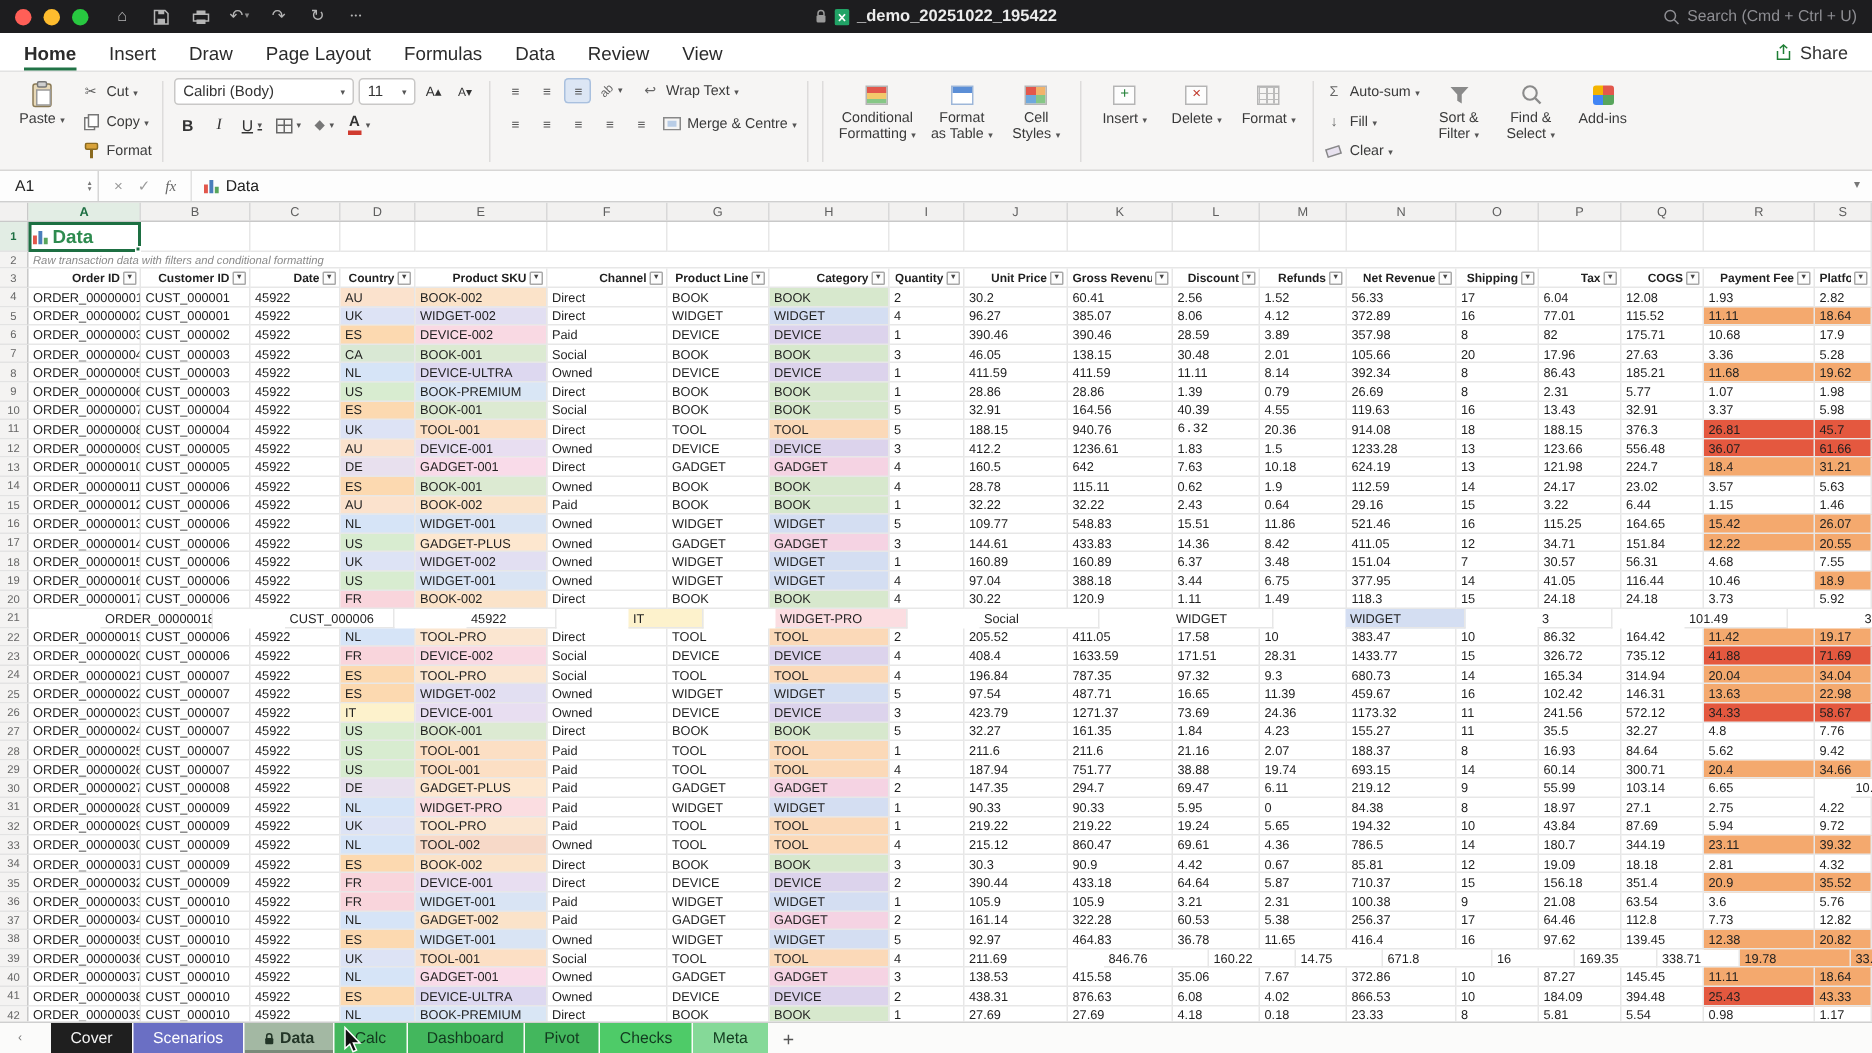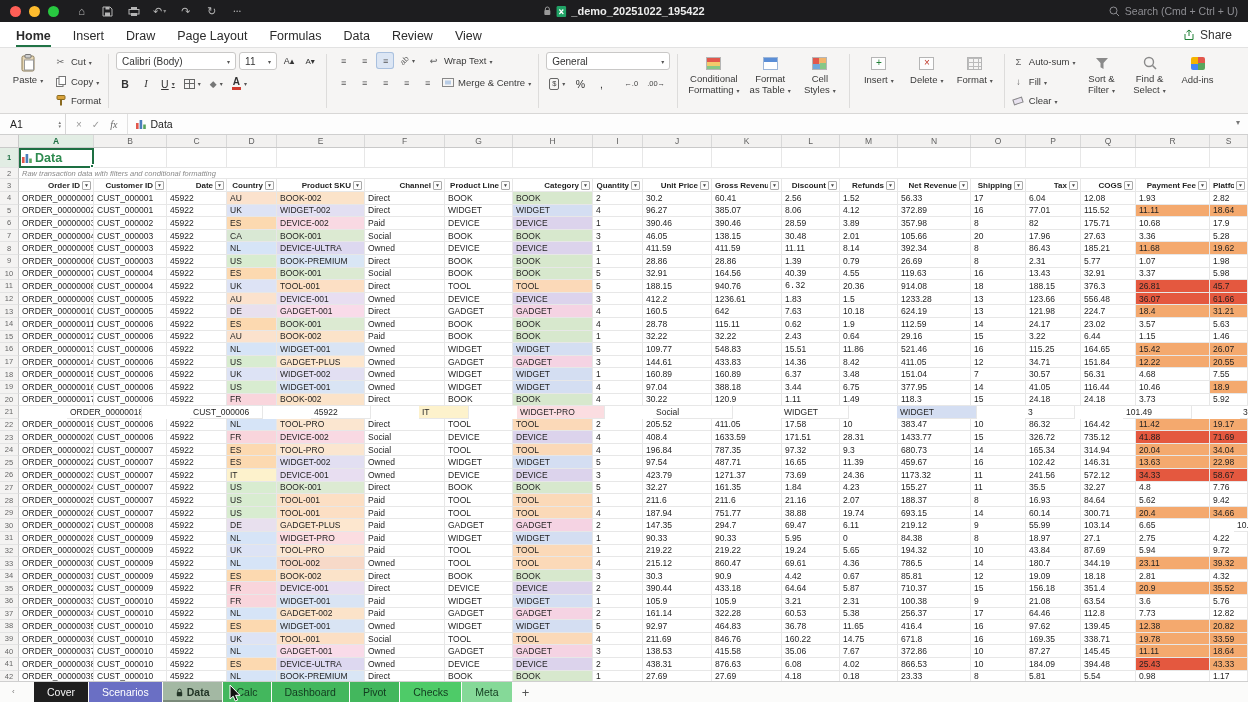--- a/index.html
+++ b/index.html
@@ -282,35 +282,20 @@
                 <rect x="0.5" y="0.5" width="11" height="8" fill="none" stroke="#888"></rect>
                 <rect x="3" y="2.5" width="6" height="4" fill="#b9cde6"></rect>
               </svg>
             </span>
             <span class="dd">Merge &amp; Centre</span>
           </div>
       </div>
     </div>
     <div class="rdiv"></div>
 
-    <div class="rgroup col">
-      <div class="combo" style="width:124px">
-          <span>General</span>
-          <span class="ddu"></span>
-        </div>
-      <div class="fontrow">
-        <div class="tbtn dd">
-            <span class="money">$</span>
-          </div>
-        <div class="tbtn">%</div>
-        <div class="tbtn">,</div>
-        <div class="tbtn decbtn" style="margin-left:8px">←.0</div>
-        <div class="tbtn decbtn">.00→</div>
-      </div>
-    </div>
     <div class="rdiv"></div>
 
     <div class="rgroup">
       <div class="bigbtn">
         <div class="bicon">
             <span class="cfic"></span>
           </div>
         <span class="lbl2">Conditional</span>
           <span class="lbl2 dd">Formatting</span>
       </div>
@@ -1334,21 +1319,21 @@
         <div class="gcell" style="width: 75px;">ORDER_00000036</div>
         <div class="gcell" style="width: 73px;">CUST_000010</div>
         <div class="gcell" style="width: 60px;">45922</div>
         <div class="gcell" style="width: 50px; background: rgb(221, 227, 245);">UK</div>
         <div class="gcell" style="width: 88px; background: rgb(252, 223, 196);">TOOL-001</div>
         <div class="gcell" style="width: 80px;">Social</div>
         <div class="gcell" style="width: 68px;">TOOL</div>
         <div class="gcell" style="width: 80px; background: rgb(251, 217, 184);">TOOL</div>
         <div class="gcell" style="width: 50px;">4</div>
         <div class="gcell" style="width: 69px;">211.69</div>
-        <div class="gcell" style="width: 70px;">846.76</div>
+        <div class="gcell" style="width: 70px; margin-left: 24px;">846.76</div>
         <div class="gcell" style="width: 58px;">160.22</div>
         <div class="gcell" style="width: 58px;">14.75</div>
         <div class="gcell" style="width: 73px;">671.8</div>
         <div class="gcell" style="width: 55px;">16</div>
         <div class="gcell" style="width: 55px;">169.35</div>
         <div class="gcell" style="width: 55px;">338.71</div>
         <div class="gcell hl1" style="width: 74px;">19.78</div>
         <div class="gcell hl1" style="width: 38px;">33.59</div>
       </div>
       <div class="grow" style="height: 12.6px;">

